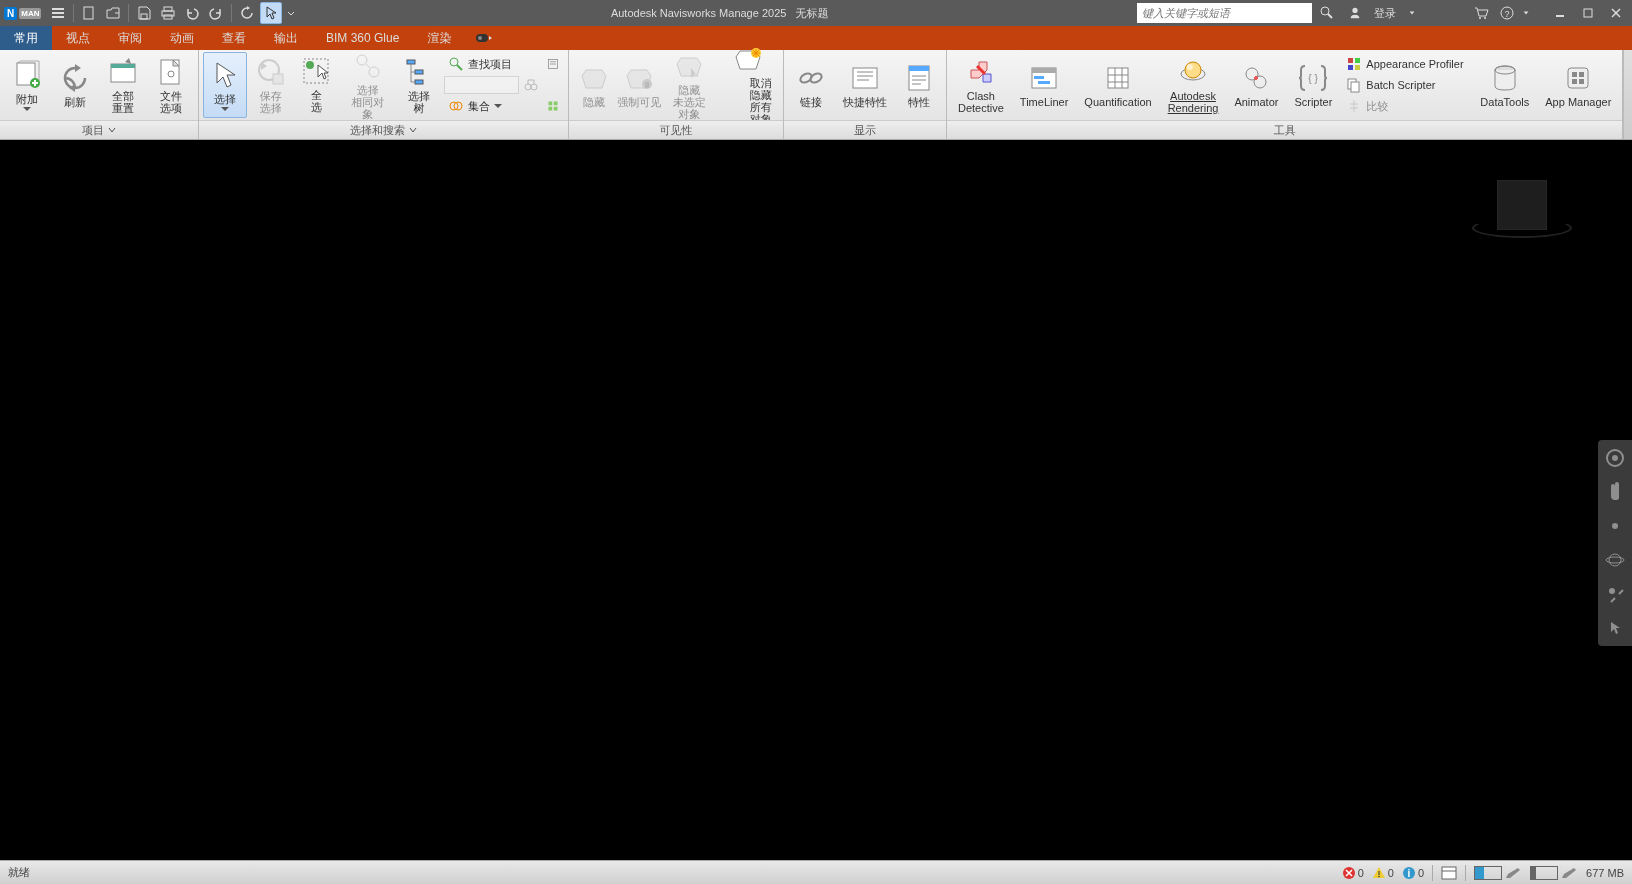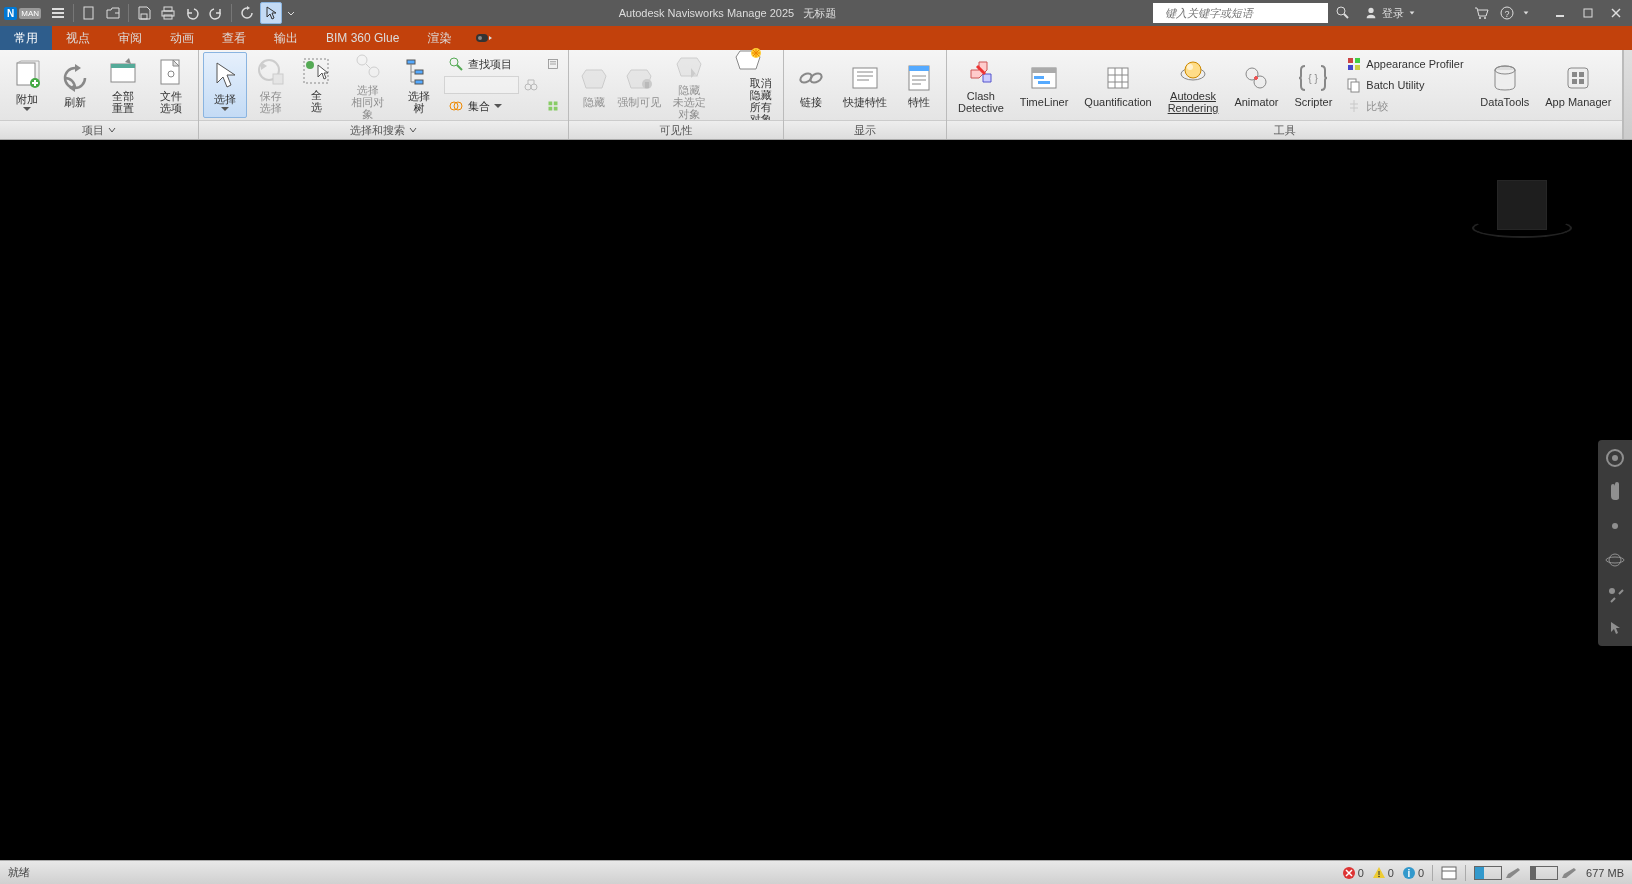--- a/index.html
+++ b/index.html
@@ -6,25 +6,25 @@
 body { width: 1632px; height: 884px; background: #333; overflow: hidden; display: flex; flex-direction: column; }
 
 
 .titlebar { height: 26px; background: #5a5a5a; display: flex; align-items: center; color: #ddd; font-size: 11px; }
 .qat { display: flex; align-items: center; gap: 2px; padding: 0 4px; }
 .qat-btn { width: 22px; height: 22px; display: flex; align-items: center; justify-content: center; cursor: pointer; border-radius: 2px; }
 .qat-btn svg { width: 16px; height: 16px; }
 .qat-sep { width: 1px; height: 18px; background: #777; margin: 0 2px; }
 .app-logo { display: flex; align-items: center; gap: 2px; margin-right: 4px; }
 .app-logo .n { background: #0078d4; color: #fff; font-weight: bold; font-size: 10px; padding: 1px 3px; border-radius: 2px; }
-.app-logo .man { background: #999; color: #fff; font-size: 8px; padding: 1px 2px; border-radius: 2px; }
+.app-logo .man { background: #999; color: #fff; font-size: 8px; padding: 1px 2px; border-radius: 2px; font-weight: bold; }
 .title-center { flex: 1; text-align: center; }
 .title-right { display: flex; align-items: center; gap: 4px; padding-right: 4px; }
-.search-box { width: 175px; height: 20px; background: #fff; border: none; font-size: 11px; padding: 0 12px; font-style: italic; color: #666; }
-.login-btn { display: flex; align-items: center; gap: 4px; color: #ddd; cursor: pointer; padding: 2px 6px; }
+.search-box { width: 175px; height: 20px; background: #fff; border: none; font-size: 11px; padding: 0 5px; font-style: italic; color: #666; }
+.login-btn { display: flex; align-items: center; gap: 12px; color: #ddd; cursor: pointer; padding: 2px 6px; }
 .win-btn { width: 24px; height: 22px; display: flex; align-items: center; justify-content: center; cursor: pointer; }
 
 
 .tabs { height: 24px; background: #c2410c; display: flex; align-items: stretch; }
 .tab { padding: 0 14px; display: flex; align-items: center; color: #ddd; font-size: 12px; cursor: pointer; }
 .tab.active { background: #2e5d8c; color: #fff; }
 .tab-plugin { padding: 0 10px; display: flex; align-items: center; color: #ddd; }
 .tab-plugin svg { width: 18px; height: 14px; }
 
 
@@ -575,21 +575,21 @@
             </div>
           <span>Appearance Profiler</span>
         </div>
         <div class="rbtn-sm">
           <div class="ico">
               <svg viewBox="0 0 16 16">
                 <rect x="2" y="2" width="8" height="10" fill="#fff" stroke="#888"></rect>
                 <rect x="5" y="5" width="8" height="10" fill="#fff" stroke="#888"></rect>
               </svg>
             </div>
-          <span>Batch Utility</span>
+          <span>Batch Scripter</span>
         </div>
         <div class="rbtn-sm disabled">
           <div class="ico">
               <svg viewBox="0 0 16 16">
                 <path d="M8 2 L8 14 M4 6 L12 6 M4 10 L12 10" stroke="#aaa"></path>
               </svg>
             </div>
           <span>比较</span>
         </div>
       </div>

